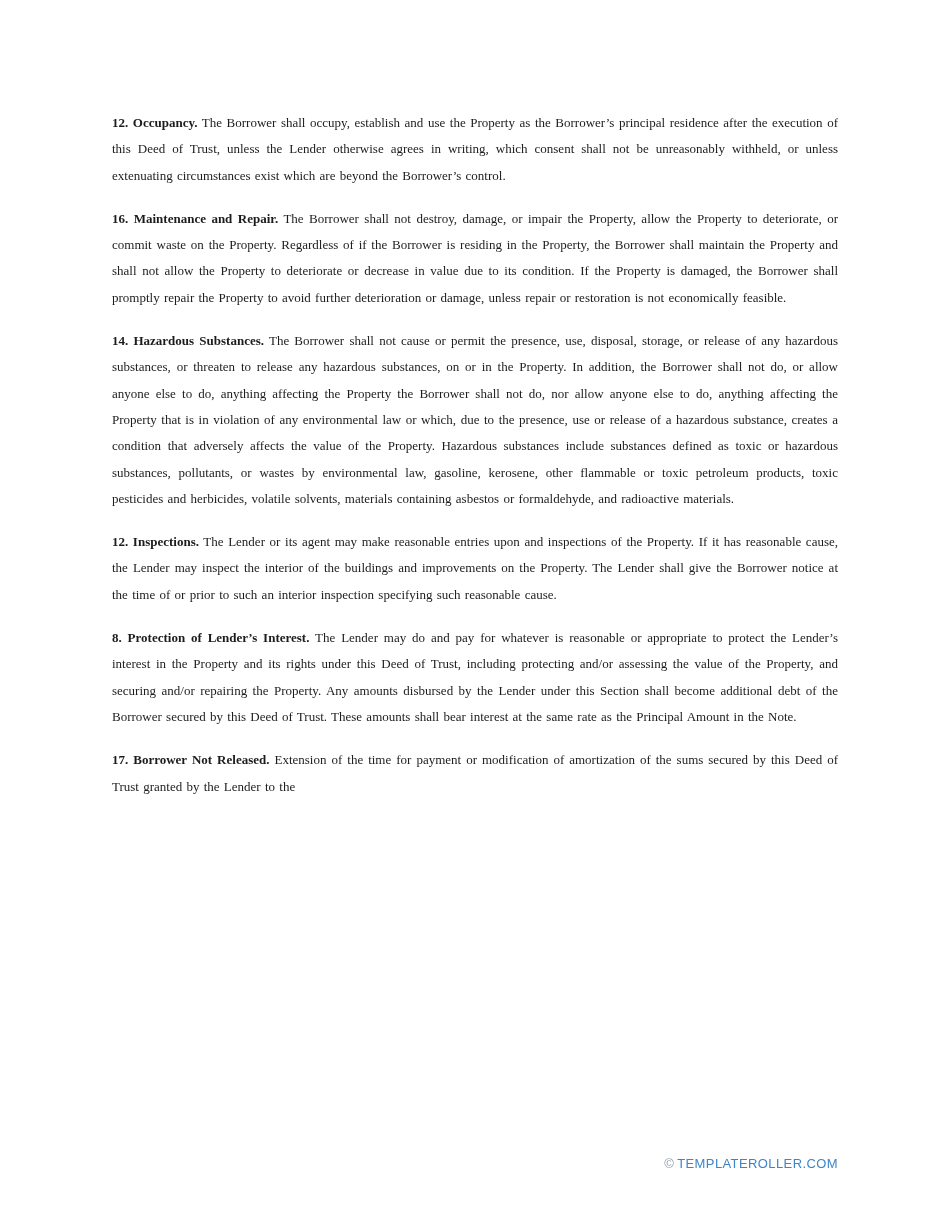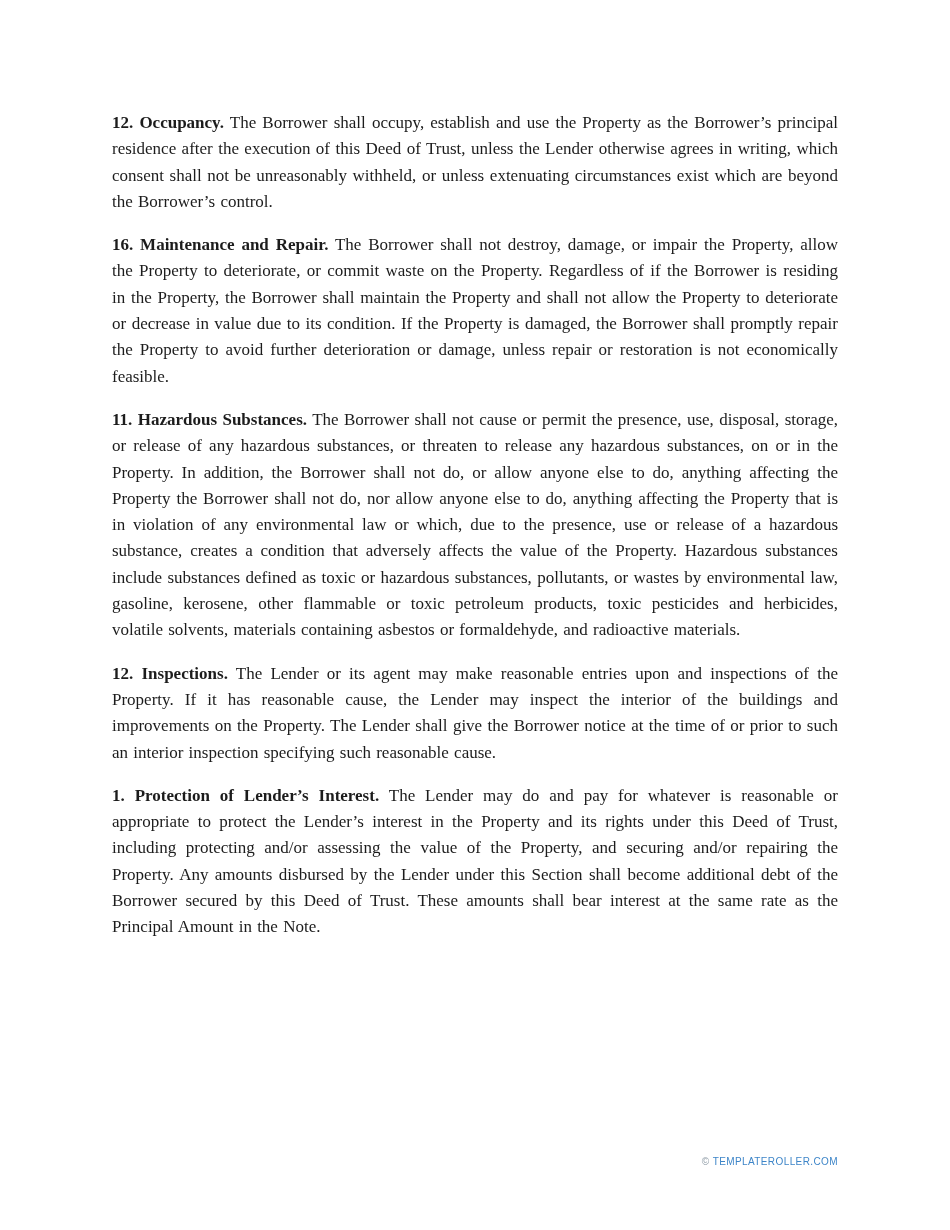--- a/index.html
+++ b/index.html
@@ -13,34 +13,34 @@
     color: #1c1c1c;
   }
   .page-content {
     position: absolute;
     left: 112px;
     right: 112px;
     top: 110px;
   }
   .para {
     text-align: justify;
-    font-size: 17px;
+    font-size: 13px;
     line-height: 26.3px;
     margin-bottom: 17px;
     word-spacing: 1px;
   }
   .para-heading {
     font-weight: bold;
   }
   .page-footer {
     position: absolute;
     right: 112px;
     top: 1156px;
     font-family: "Liberation Sans", sans-serif;
-    font-size: 10px;
+    font-size: 13px;
     letter-spacing: 0.4px;
     white-space: nowrap;
   }
   .copyright-symbol {
     color: #8d9aa5;
     margin-right: 3px;
   }
   .footer-link {
     color: #3d85c8;
     text-decoration: none;
@@ -56,32 +56,36 @@
     <span class="para-heading">12. Occupancy.</span>
     <span>The Borrower shall occupy, establish and use the Property as the Borrower’s principal residence after the execution of this Deed of Trust, unless the Lender otherwise agrees in writing, which consent shall not be unreasonably withheld, or unless extenuating circumstances exist which are beyond the Borrower’s control.</span>
   </p>
 
   <p class="para">
     <span class="para-heading">16. Maintenance and Repair.</span>
     <span>The Borrower shall not destroy, damage, or impair the Property, allow the Property to deteriorate, or commit waste on the Property. Regardless of if the Borrower is residing in the Property, the Borrower shall maintain the Property and shall not allow the Property to deteriorate or decrease in value due to its condition. If the Property is damaged, the Borrower shall promptly repair the Property to avoid further deterioration or damage, unless repair or restoration is not economically feasible.</span>
   </p>
 
   <p class="para">
-    <span class="para-heading">11. Hazardous Substances.</span>
+    <span class="para-heading">14. Hazardous Substances.</span>
     <span>The Borrower shall not cause or permit the presence, use, disposal, storage, or release of any hazardous substances, or threaten to release any hazardous substances, on or in the Property. In addition, the Borrower shall not do, or allow anyone else to do, anything affecting the Property the Borrower shall not do, nor allow anyone else to do, anything affecting the Property that is in violation of any environmental law or which, due to the presence, use or release of a hazardous substance, creates a condition that adversely affects the value of the Property. Hazardous substances include substances defined as toxic or hazardous substances, pollutants, or wastes by environmental law, gasoline, kerosene, other flammable or toxic petroleum products, toxic pesticides and herbicides, volatile solvents, materials containing asbestos or formaldehyde, and radioactive materials.</span>
   </p>
 
   <p class="para">
     <span class="para-heading">12. Inspections.</span>
     <span>The Lender or its agent may make reasonable entries upon and inspections of the Property. If it has reasonable cause, the Lender may inspect the interior of the buildings and improvements on the Property. The Lender shall give the Borrower notice at the time of or prior to such an interior inspection specifying such reasonable cause.</span>
   </p>
 
   <p class="para">
-    <span class="para-heading">1. Protection of Lender’s Interest.</span>
+    <span class="para-heading">8. Protection of Lender’s Interest.</span>
     <span>The Lender may do and pay for whatever is reasonable or appropriate to protect the Lender’s interest in the Property and its rights under this Deed of Trust, including protecting and/or assessing the value of the Property, and securing and/or repairing the Property. Any amounts disbursed by the Lender under this Section shall become additional debt of the Borrower secured by this Deed of Trust. These amounts shall bear interest at the same rate as the Principal Amount in the Note.</span>
   </p>
 
+  <p class="para">
+    <span class="para-heading">17. Borrower Not Released.</span>
+    <span>Extension of the time for payment or modification of amortization of the sums secured by this Deed of Trust granted by the Lender to the</span>
+  </p>
 
 </div>
 
 <div class="page-footer">
   <span class="copyright-symbol">©</span><a class="footer-link">TEMPLATEROLLER.COM</a>
 </div>
 
 </body></html>

